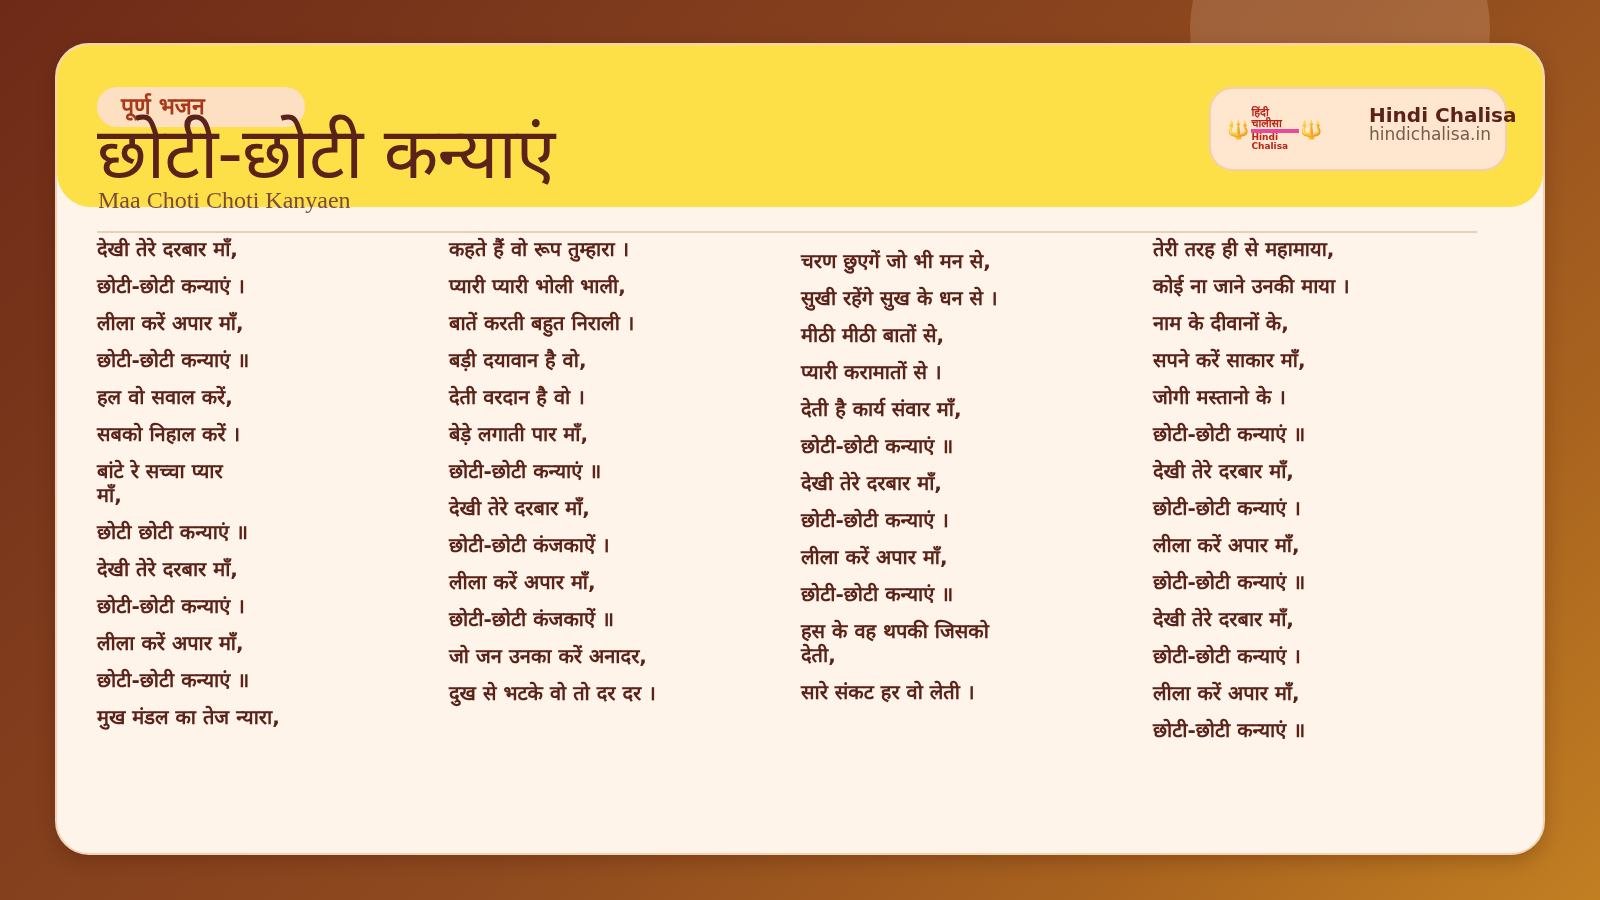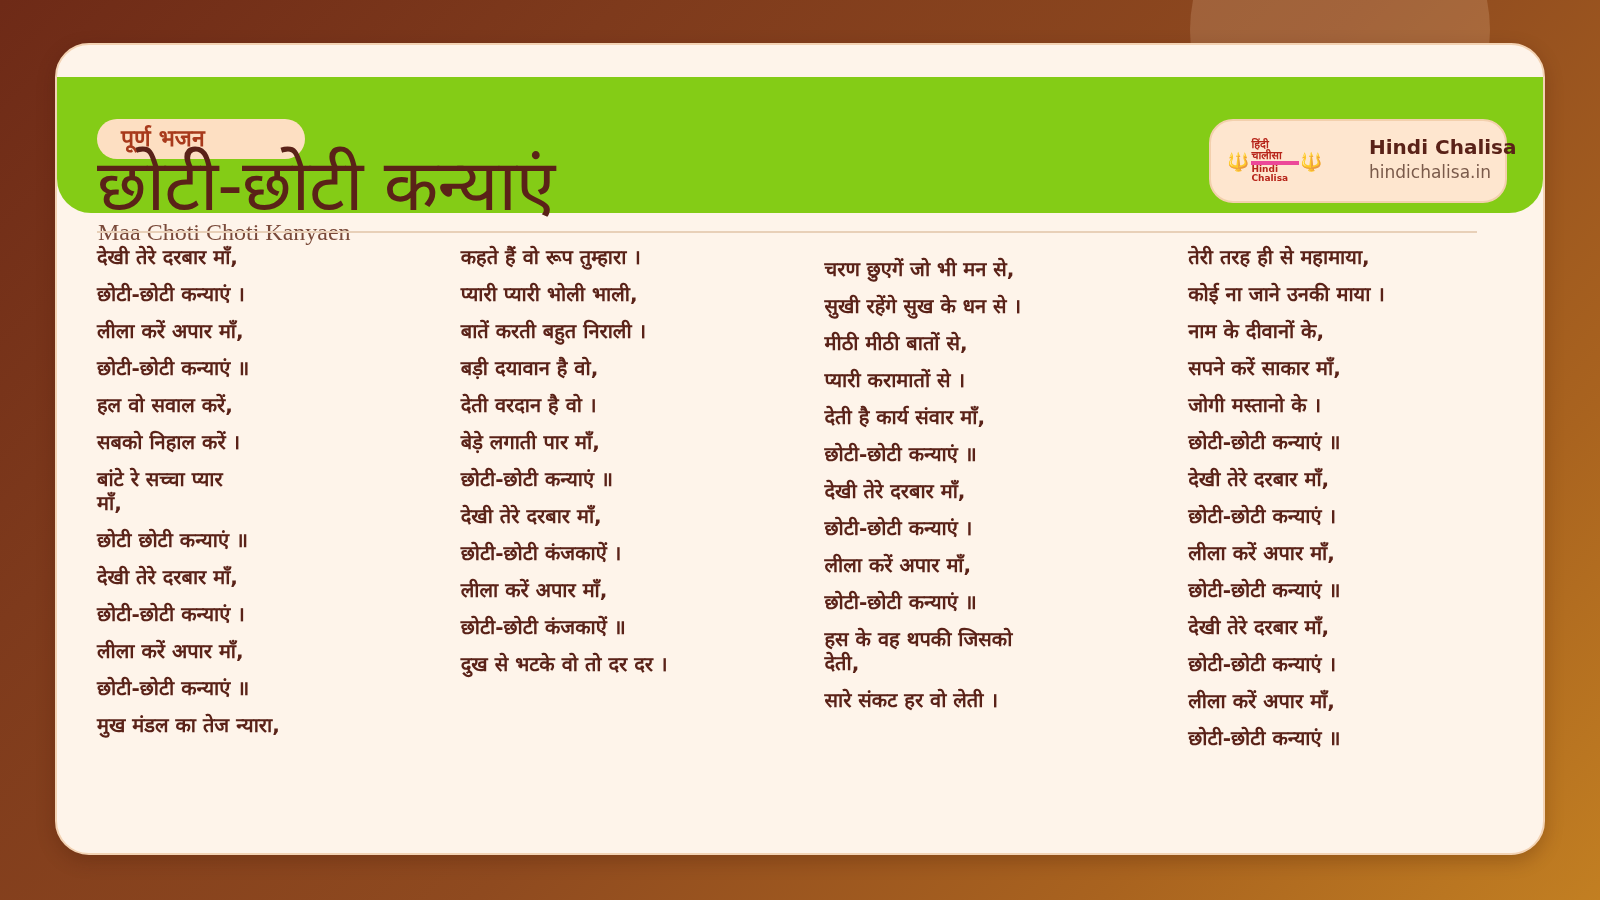--- a/index.html
+++ b/index.html
@@ -22,25 +22,24 @@
       width: 1490px; height: 812px;
       background: #fef4ea;
       border-radius: 34px;
       border: 2px solid #f3d3b4;
       overflow: hidden;
       box-shadow: 0 6px 18px rgba(60, 20, 5, 0.25);
     }
     .header {
       position: absolute;
       left: 0; top: 0;
-      width: 100%; height: 136px;
-      background: #84cc16;
+      width: 100%; height: 162px;
+      background: #fde047;
       border-bottom-left-radius: 34px;
       border-bottom-right-radius: 34px;
-      margin-top: 32px;
     }
     .tag-pill {
       position: absolute;
       left: 40px; top: 42px;
       width: 208px; height: 40px;
       background: #fddfc2;
       border-radius: 20px;
     }
     .tag-label {
       position: absolute;
@@ -97,36 +96,35 @@
     .brand-name {
       position: absolute;
       left: 158px; top: 14px;
       font-size: 20px;
       font-weight: bold;
       color: #5a2218;
       white-space: nowrap;
     }
     .brand-url {
       position: absolute;
-      left: 158px; top: 41px;
+      left: 158px; top: 35px;
       font-size: 17px;
       color: #7a5a4a;
     }
     .divider {
       position: absolute;
       left: 40px; top: 186px;
       width: 1380px; height: 2px;
       background: #e8d0b8;
     }
     .columns {
       position: absolute;
-      left: 40px; top: 200px;
+      left: 40px; top: 192px;
       width: 1420px;
       display: flex;
-      gap: 35px;
     }
     .col {
       width: 352px;
       padding-right: 60px;
     }
     .col .line {
       font-size: 20px;
       color: #5a2218;
       font-weight: bold;
       line-height: 24px;
@@ -183,20 +181,21 @@
       <div class="line">प्यारी प्यारी भोली भाली,</div>
       <div class="line">बातें करती बहुत निराली ।</div>
       <div class="line">बड़ी दयावान है वो,</div>
       <div class="line">देती वरदान है वो ।</div>
       <div class="line">बेड़े लगाती पार माँ,</div>
       <div class="line">छोटी-छोटी कन्याएं ॥</div>
       <div class="line">देखी तेरे दरबार माँ,</div>
       <div class="line">छोटी-छोटी कंजकाऐं ।</div>
       <div class="line">लीला करें अपार माँ,</div>
       <div class="line">छोटी-छोटी कंजकाऐं ॥</div>
+      <div class="line">जो जन उनका करें अनादर,</div>
       <div class="line" style="width:220px">दुख से भटके वो तो दर दर ।</div>
     </div>
     <div class="col" style="padding-top:12px">
       <div class="line">चरण छुएगें जो भी मन से,</div>
       <div class="line" style="width:210px">सुखी रहेंगे सुख के धन से ।</div>
       <div class="line">मीठी मीठी बातों से,</div>
       <div class="line">प्यारी करामातों से ।</div>
       <div class="line">देती है कार्य संवार माँ,</div>
       <div class="line">छोटी-छोटी कन्याएं ॥</div>
       <div class="line">देखी तेरे दरबार माँ,</div>

